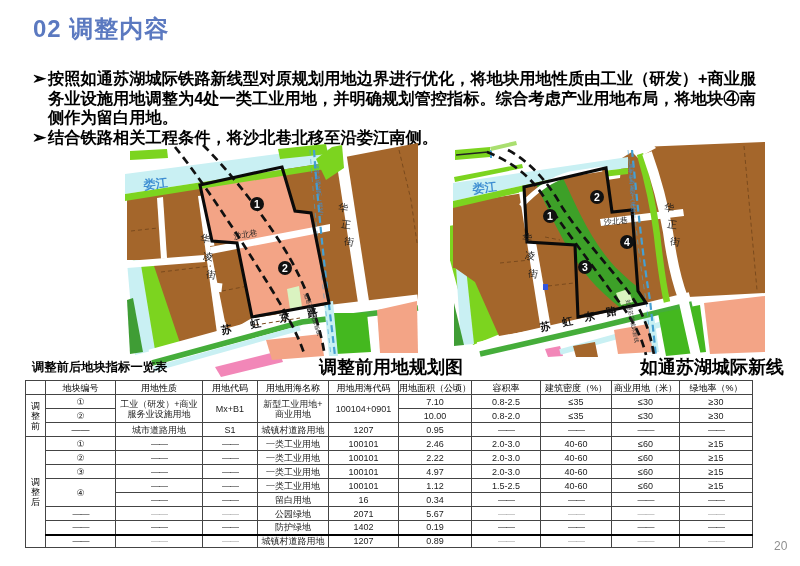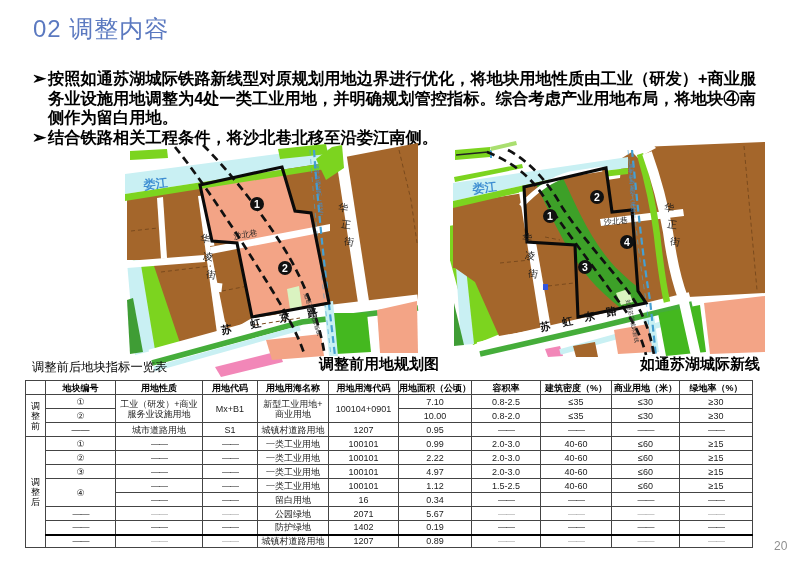--- a/index.html
+++ b/index.html
@@ -1,30 +1,30 @@
 <!DOCTYPE html>
 <html><head><meta charset="utf-8">
 <style>
 html,body{margin:0;padding:0}
 body{width:800px;height:566px;position:relative;background:#fff;overflow:hidden;
   font-family:"Liberation Sans",sans-serif;}
 .abs{position:absolute}
-#title{left:33px;top:13px;font-size:24px;font-weight:normal;color:#5b79c0;letter-spacing:1px}
+#title{left:33px;top:13px;font-size:24px;font-weight:bold;color:#5b79c0;letter-spacing:1px}
 #bullets{left:32px;top:69px;width:745px;font-size:16.25px;font-weight:bold;color:#000;line-height:19.5px}
 .b{position:relative;padding-left:16px}
 .b .mk{position:absolute;left:0;top:0;font-size:17px}
-.cap{font-size:15px;font-weight:bold;color:#000}
-#tbltitle{left:32px;top:359px;font-size:12.3px;font-weight:normal;color:#000}
+.cap{font-size:18px;font-weight:bold;color:#000}
+#tbltitle{left:32px;top:359px;font-size:12.3px;font-weight:bold;color:#000}
 #pageno{left:774px;top:539px;font-size:12px;color:#8f8f8f}
 table{border-collapse:collapse;table-layout:fixed}
 td{border:1px solid #444;font-size:9px;line-height:10px;text-align:center;vertical-align:middle;
    padding:0;color:#222;overflow:hidden;white-space:nowrap}
 #tbl{left:25px;top:380px;width:728px}
 tr.thicktop td{border-top:2px solid #000}
-.hd{font-weight:bold;color:#000}
+.hd{font-weight:normal;color:#000}
 .dash{color:#444;letter-spacing:-1px}
 .ldash{color:#b0b0b0;letter-spacing:-1px}
 .vert{font-size:9px;color:#000;line-height:10px}
 </style></head>
 <body>
 
 <div class="abs" id="title">02 调整内容</div>
 
 <div class="abs" id="bullets">
 
@@ -329,21 +329,21 @@
         <td class="dash">——</td>
         <td class="dash">——</td>
       </tr>
 <tr style="height:14px">
         <td rowspan="8" class="vert">调<br>整<br>后</td>
         <td>①</td>
         <td class="dash">——</td>
         <td class="dash">——</td>
         <td>一类工业用地</td>
         <td>100101</td>
-        <td>0.99</td>
+        <td>2.46</td>
         <td>2.0-3.0</td>
         <td>40-60</td>
         <td>≤60</td>
         <td>≥15</td>
       </tr>
 <tr style="height:14px">
         <td>②</td>
         <td class="dash">——</td>
         <td class="dash">——</td>
         <td>一类工业用地</td>

